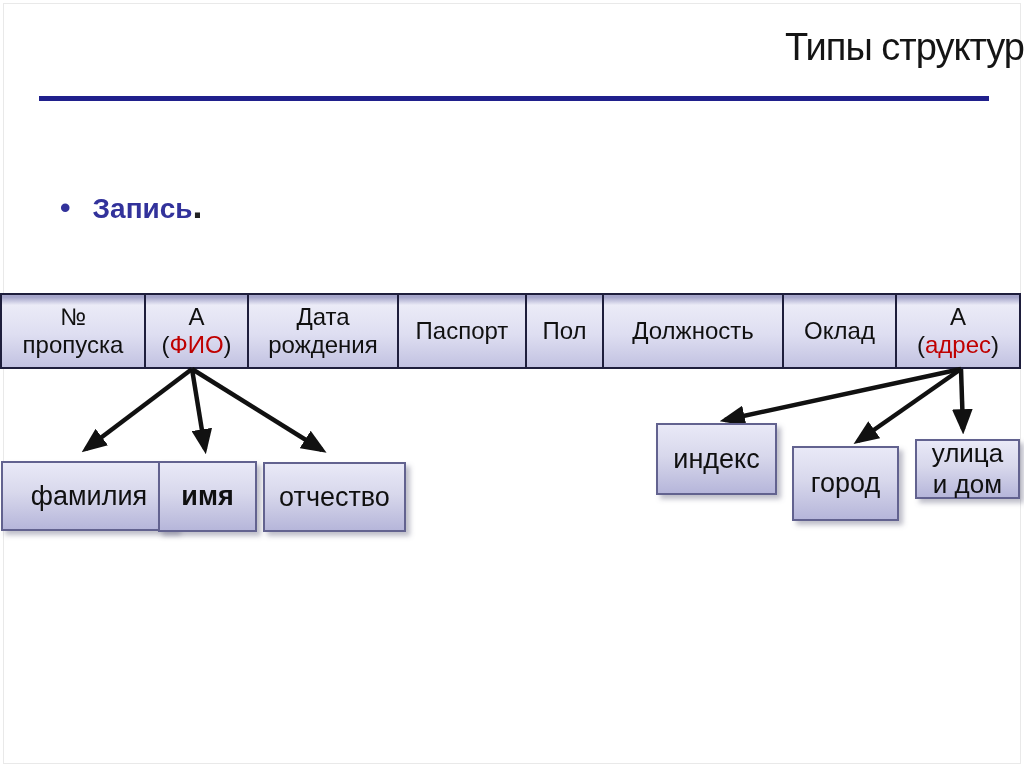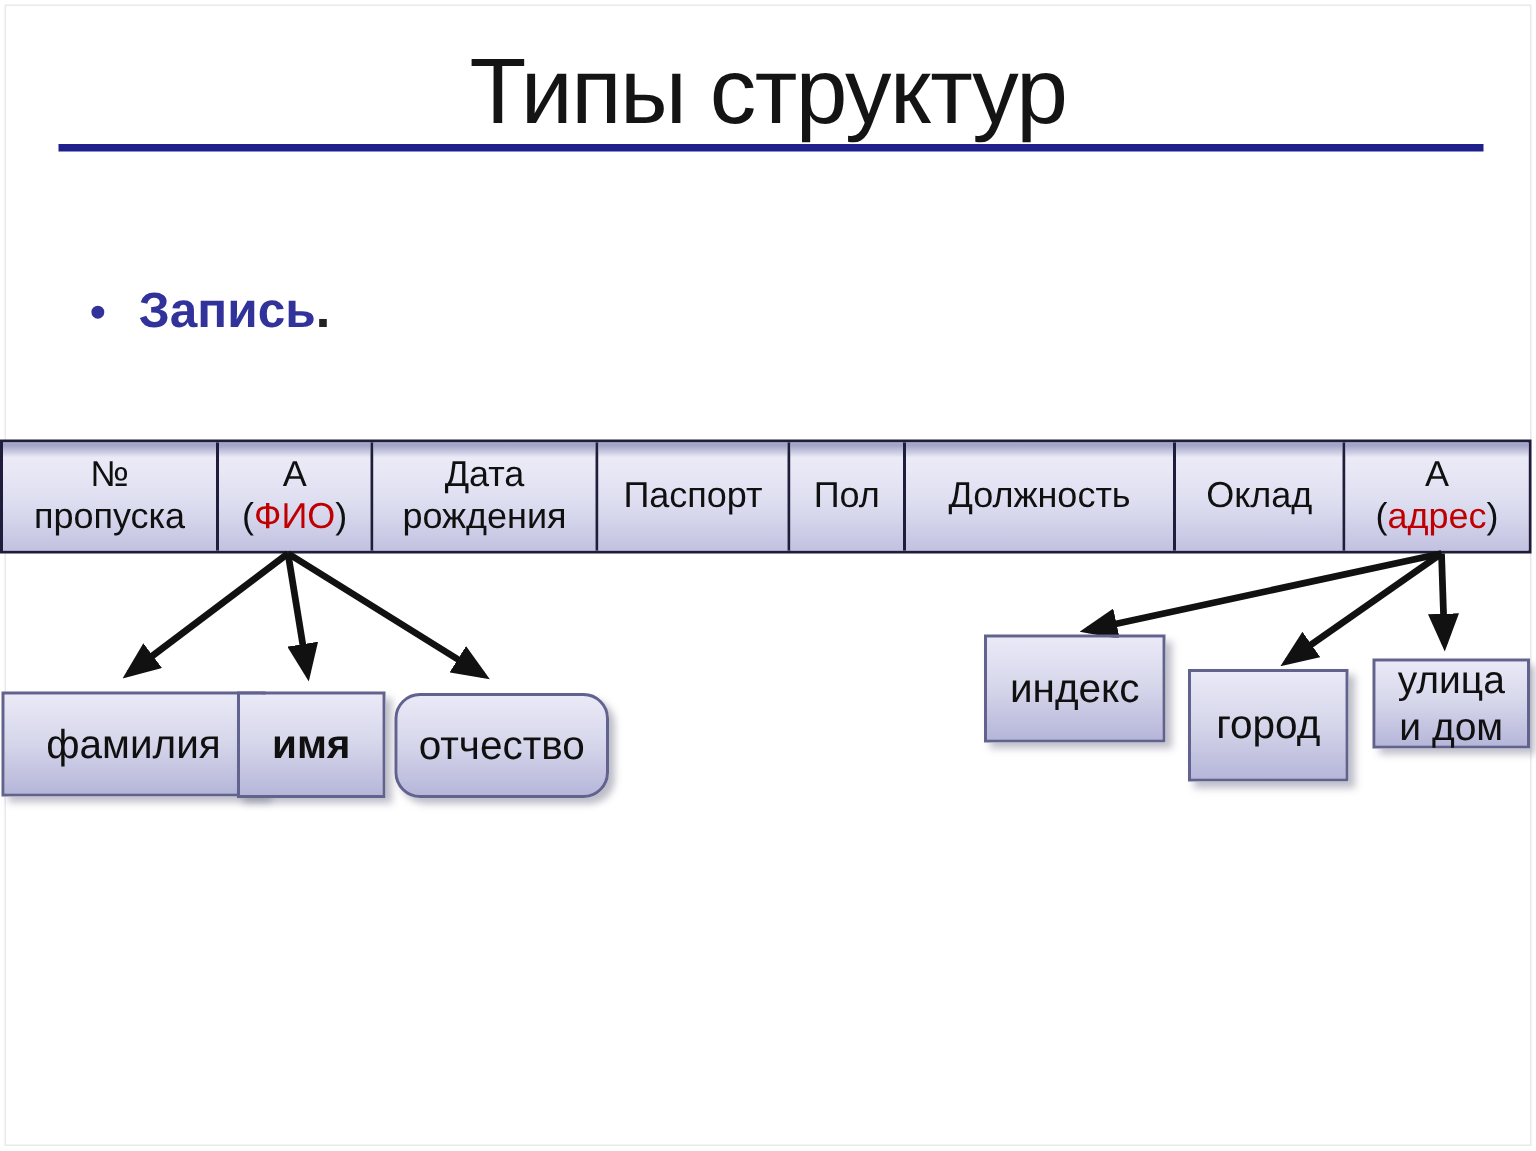--- a/index.html
+++ b/index.html
@@ -1,46 +1,46 @@
 <!DOCTYPE html>
 <html><head>
 <meta charset="utf-8">
 <style>
   html,body{margin:0;padding:0;background:#fff;width:1024px;height:767px;
     font-family:"Liberation Sans",sans-serif;overflow:hidden;position:relative;}
   .frame{position:absolute;inset:3px;border:1px solid #e9e9e9;pointer-events:none;}
   .slide{position:absolute;inset:0;}
 
-  .title{position:absolute;left:0;right:0;top:26px;text-align:center;
-    font-size:62px;color:#141414;letter-spacing:-1px;white-space:nowrap;}
+  .title{position:absolute;left:0;right:0;top:26px;text-align:right;
+    font-size:38px;color:#141414;letter-spacing:-1px;white-space:nowrap;}
   .title-underline{position:absolute;left:39px;top:96px;width:950px;height:5px;
     background:#20208c;}
 
   .bullet-line{position:absolute;left:60px;top:185px;display:flex;align-items:baseline;}
   .bullet-marker{font-size:30px;color:#32329b;margin-right:22px;font-weight:700;}
-  .bullet-text{font-size:33px;font-weight:700;color:#32329b;}
+  .bullet-text{font-size:28px;font-weight:700;color:#32329b;}
   .bullet-period{font-size:36px;font-weight:700;color:#222;}
 
   .record-row{position:absolute;left:0;top:293px;width:1021px;height:76px;
     display:flex;border:2px solid #1e1e3c;box-sizing:border-box;}
   .cell{box-sizing:border-box;border-right:2px solid #1e1e3c;
     background:linear-gradient(180deg,#a5a5ca 0%,#a5a5ca 3%,#ebebf7 14%,#dedef1 55%,#c2c2e1 100%);
     display:flex;flex-direction:column;align-items:center;justify-content:center;
     font-size:24px;color:#101010;line-height:1.15;text-align:center;}
   .cell:last-child{border-right:none;}
   .red{color:#c00000;}
 
   .fbox{position:absolute;box-sizing:border-box;border:2px solid #62628f;
     background:linear-gradient(180deg,#e9e9f7 0%,#d8d8ec 45%,#b6b6da 100%);
     box-shadow:4px 4px 5px rgba(110,110,135,.45);
     display:flex;flex-direction:column;align-items:center;justify-content:center;
     font-size:27px;color:#101010;line-height:1.2;text-align:center;}
   .b-surname{left:1px;top:461px;width:176px;height:70px;}
   .b-name{left:158px;top:461px;width:99px;height:71px;font-weight:bold;}
-  .b-patronymic{left:263px;top:462px;width:143px;height:70px;border-radius:17px;}
+  .b-patronymic{left:263px;top:462px;width:143px;height:70px;}
   .b-zip{left:656px;top:423px;width:121px;height:72px;align-items:center;}
   .b-city{left:792px;top:446px;width:107px;height:75px;}
   .b-street{left:915px;top:439px;width:105px;height:60px;font-size:26px;}
 
   svg.arrows{position:absolute;left:0;top:0;pointer-events:none;}
 </style>
 </head>
 <body>
 
 <div class="slide">

